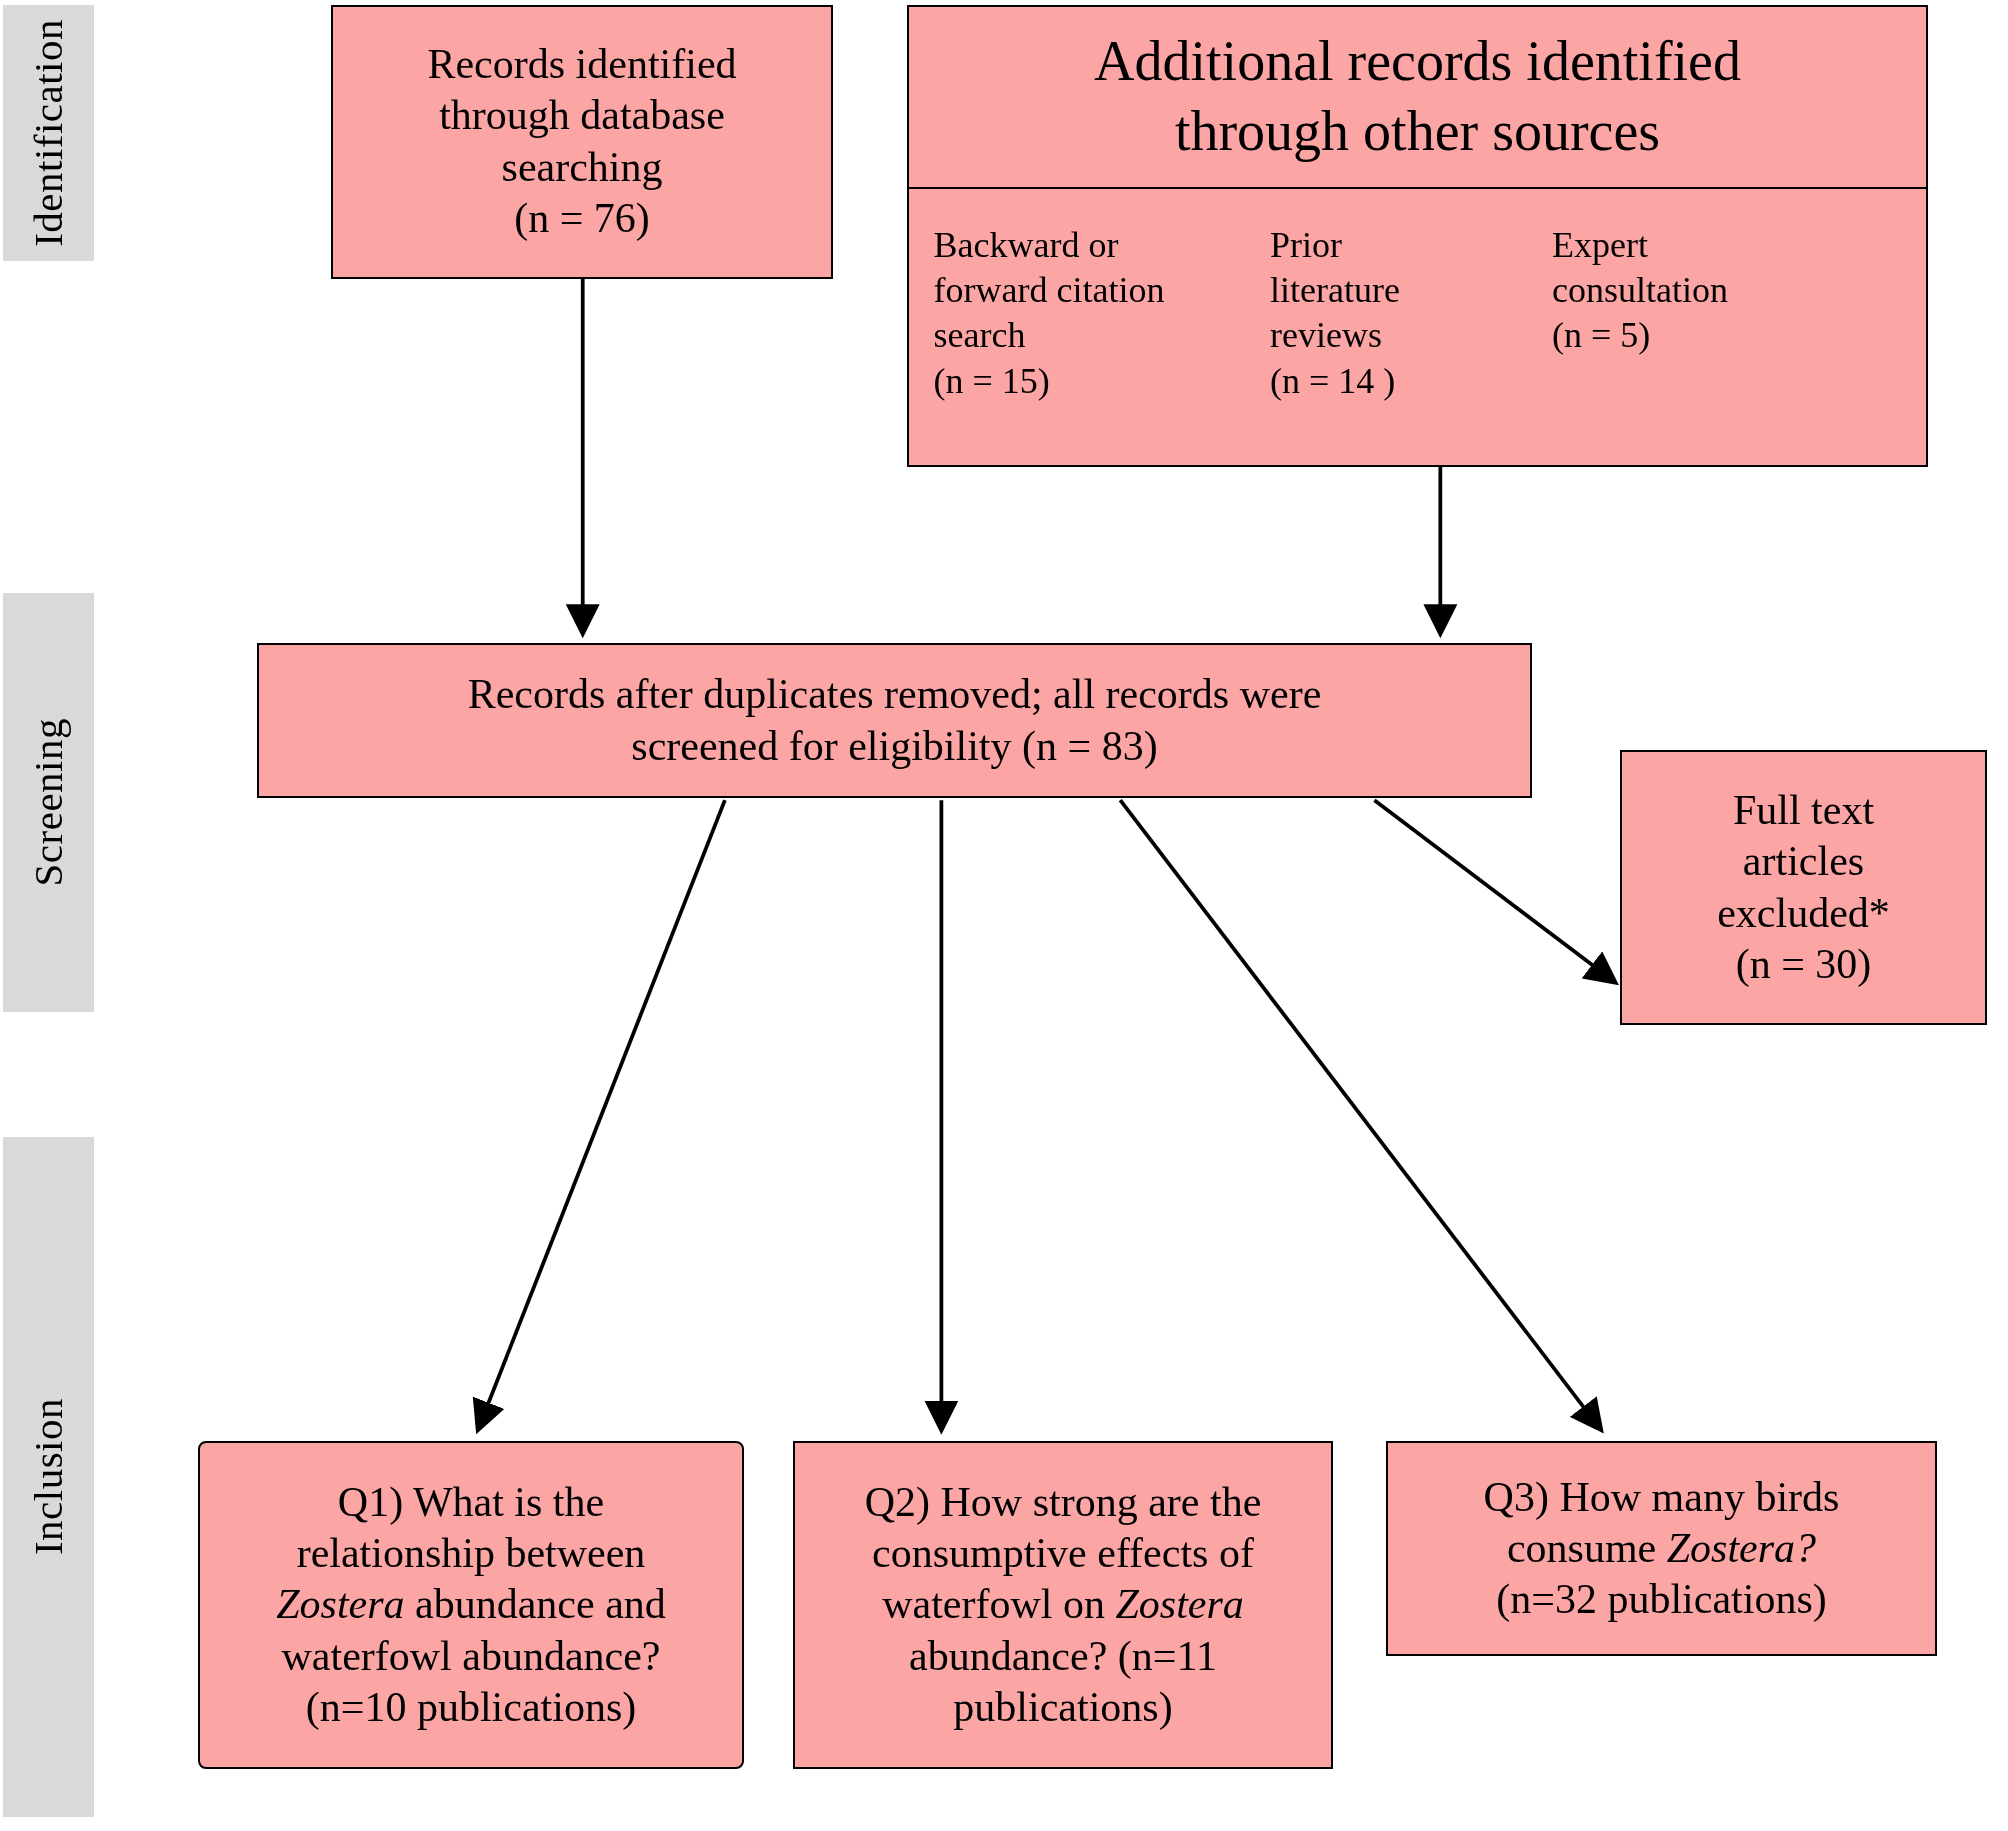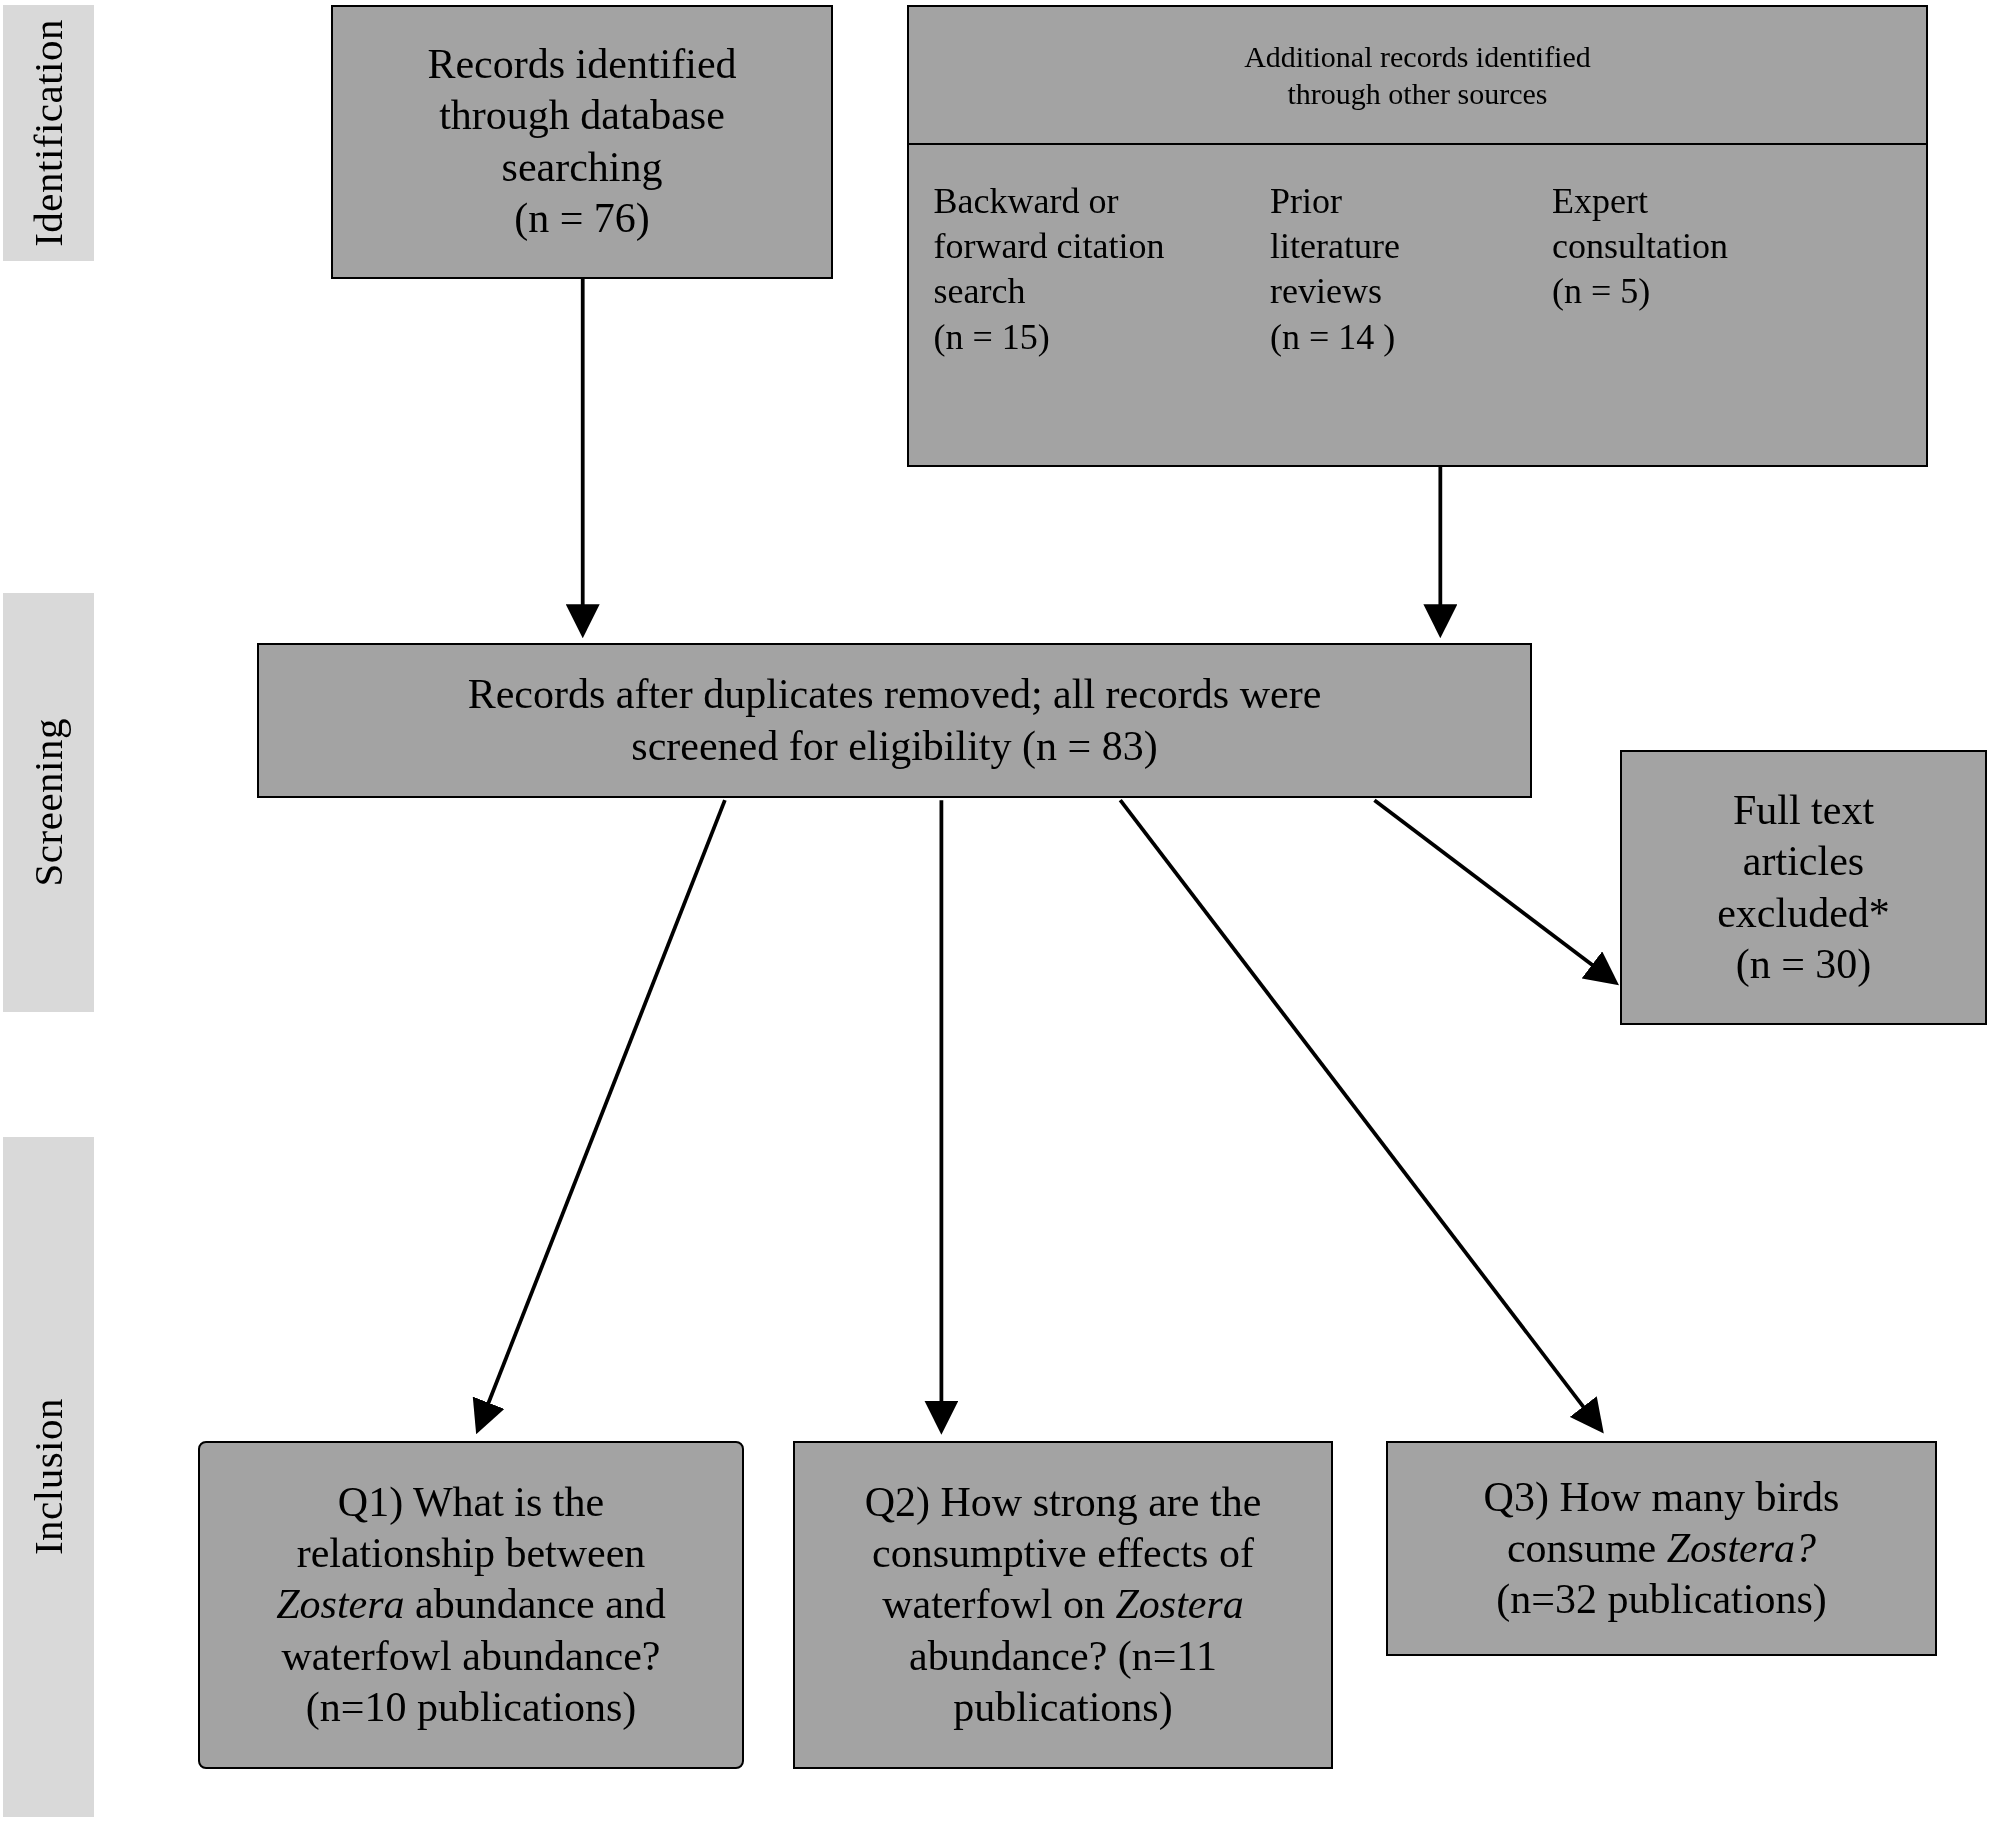--- a/index.html
+++ b/index.html
@@ -32,46 +32,46 @@
     letter-spacing: 0.5px;
     white-space: nowrap;
     color: #000;
   }
 
   
   .box {
     position: absolute;
     box-sizing: border-box;
     border: 2.8px solid #000;
-    background: #a3a3a3;
+    background: #fca5a5;
     display: flex;
     flex-direction: column;
     align-items: center;
     justify-content: center;
     text-align: center;
     font-size: 42px;
     line-height: 1.22;
     padding: 5.6px 9.4px;
   }
   .box .ln { display: block; white-space: nowrap; }
 
   
   .box.composite {
     display: block;
     padding: 0;
   }
   .composite .head {
     box-sizing: border-box;
-    height: 138px;
+    height: 182px;
     display: flex;
     flex-direction: column;
     align-items: center;
     justify-content: center;
     text-align: center;
-    font-size: 30px;
+    font-size: 56px;
     line-height: 1.24;
     border-bottom: 2.8px solid #000;
   }
   .composite .cols {
     box-sizing: border-box;
     display: flex;
     align-items: flex-start;
     height: 307px;
     padding: 34px 0 0 0;
   }

